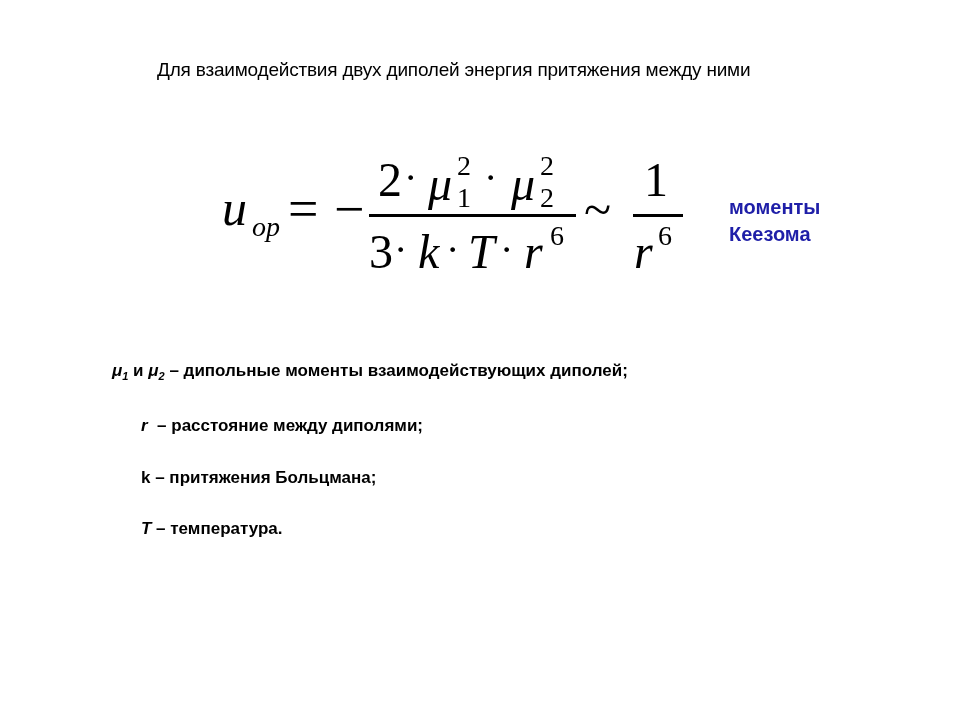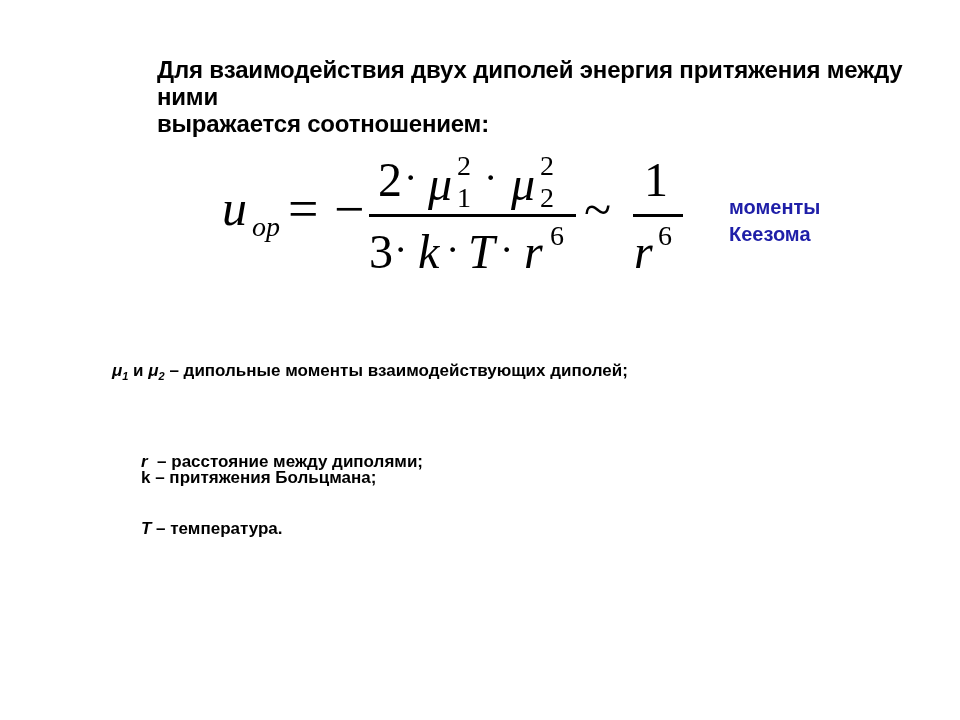--- a/index.html
+++ b/index.html
@@ -1,32 +1,31 @@
 <!DOCTYPE html>
 <html><head>
 <meta charset="utf-8">
 <style>
   html, body { margin:0; padding:0; }
   body { width:960px; height:720px; background:#ffffff; position:relative; overflow:hidden;
          font-family:"Liberation Sans", sans-serif; color:#000; }
-  .intro { position:absolute; left:157px; top:56px; font-size:24px; font-weight:bold; line-height:27px; letter-spacing:-0.2px; }
+  .intro { position:absolute; left:157px; top:56px; font-size:19px; font-weight:normal; line-height:27px; letter-spacing:-0.2px; }
   .serif { font-family:"Liberation Serif", serif; }
   .abs { position:absolute; white-space:nowrap; }
   .italic { font-style:italic; }
   .frac-line { position:absolute; height:3px; background:#000; }
   .blue { position:absolute; left:729px; top:194px; color:#1f1fa8; font-size:20px; font-weight:bold; line-height:27px; }
   .def { position:absolute; font-size:17px; font-weight:bold; white-space:nowrap; }
   .def sub { font-size:11px; }
 </style>
 </head>
 <body>
 
 <div class="intro">
   <div>Для взаимодействия двух диполей энергия притяжения между ними</div>
-  <div>выражается соотношением:</div>
 </div>
 
 <div class="serif">
   <span class="abs italic" style="left:222px; top:183px; font-size:50px; line-height:50px;">u</span>
   <span class="abs italic" style="left:252px; top:213px; font-size:28px; line-height:28px;text-align:center;">op</span>
   <span class="abs" style="left:288px; top:182px; font-size:54px; line-height:54px;">=</span>
   <span class="abs" style="left:334px; top:182px; font-size:54px; line-height:54px;">−</span>
 
   <span class="abs" style="left:378px; top:156px; font-size:48px; line-height:48px;">2</span>
   <span class="abs" style="left:404px; top:158px; font-size:40px; line-height:40px;">·</span>
@@ -58,21 +57,21 @@
 </div>
 
 <div class="blue">
   <div>моменты</div>
   <div>Кеезома</div>
 </div>
 
 <div class="def" style="left:112px; top:361px;">
   <i>μ</i><sub><i>1</i></sub><span style="white-space:pre"> и </span><i>μ</i><sub><i>2</i></sub><span style="white-space:pre"> – дипольные моменты взаимодействующих диполей;</span>
 </div>
-<div class="def" style="left:141px; top:416px;margin-top:36px;">
+<div class="def" style="left:141px; top:416px;">
   <i>r</i><span style="white-space:pre">  – расстояние между диполями;</span>
 </div>
 <div class="def" style="left:141px; top:468px;">
   <span>k</span><span style="white-space:pre"> – притяжения Больцмана;</span>
 </div>
 <div class="def" style="left:141px; top:519px;">
   <i>T</i><span style="white-space:pre"> – температура.</span>
 </div>
 
 </body></html>

